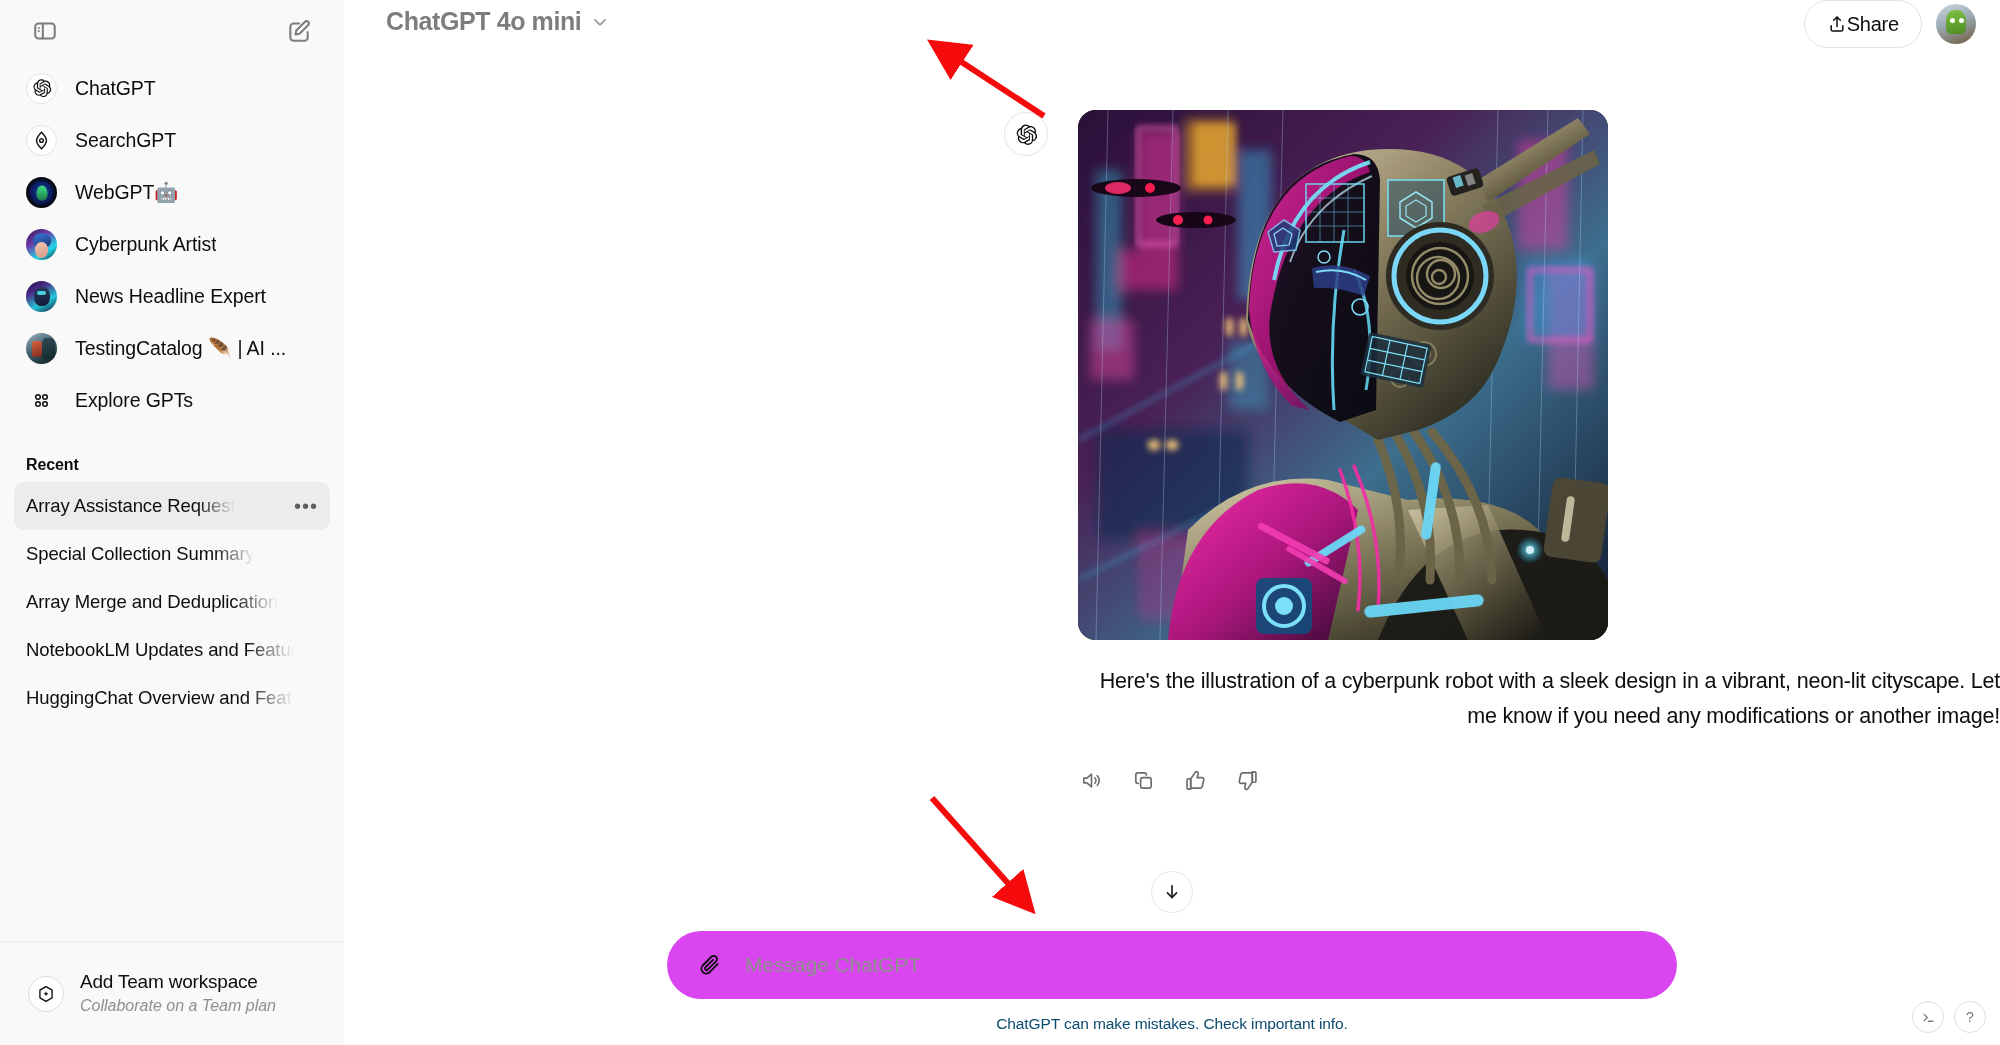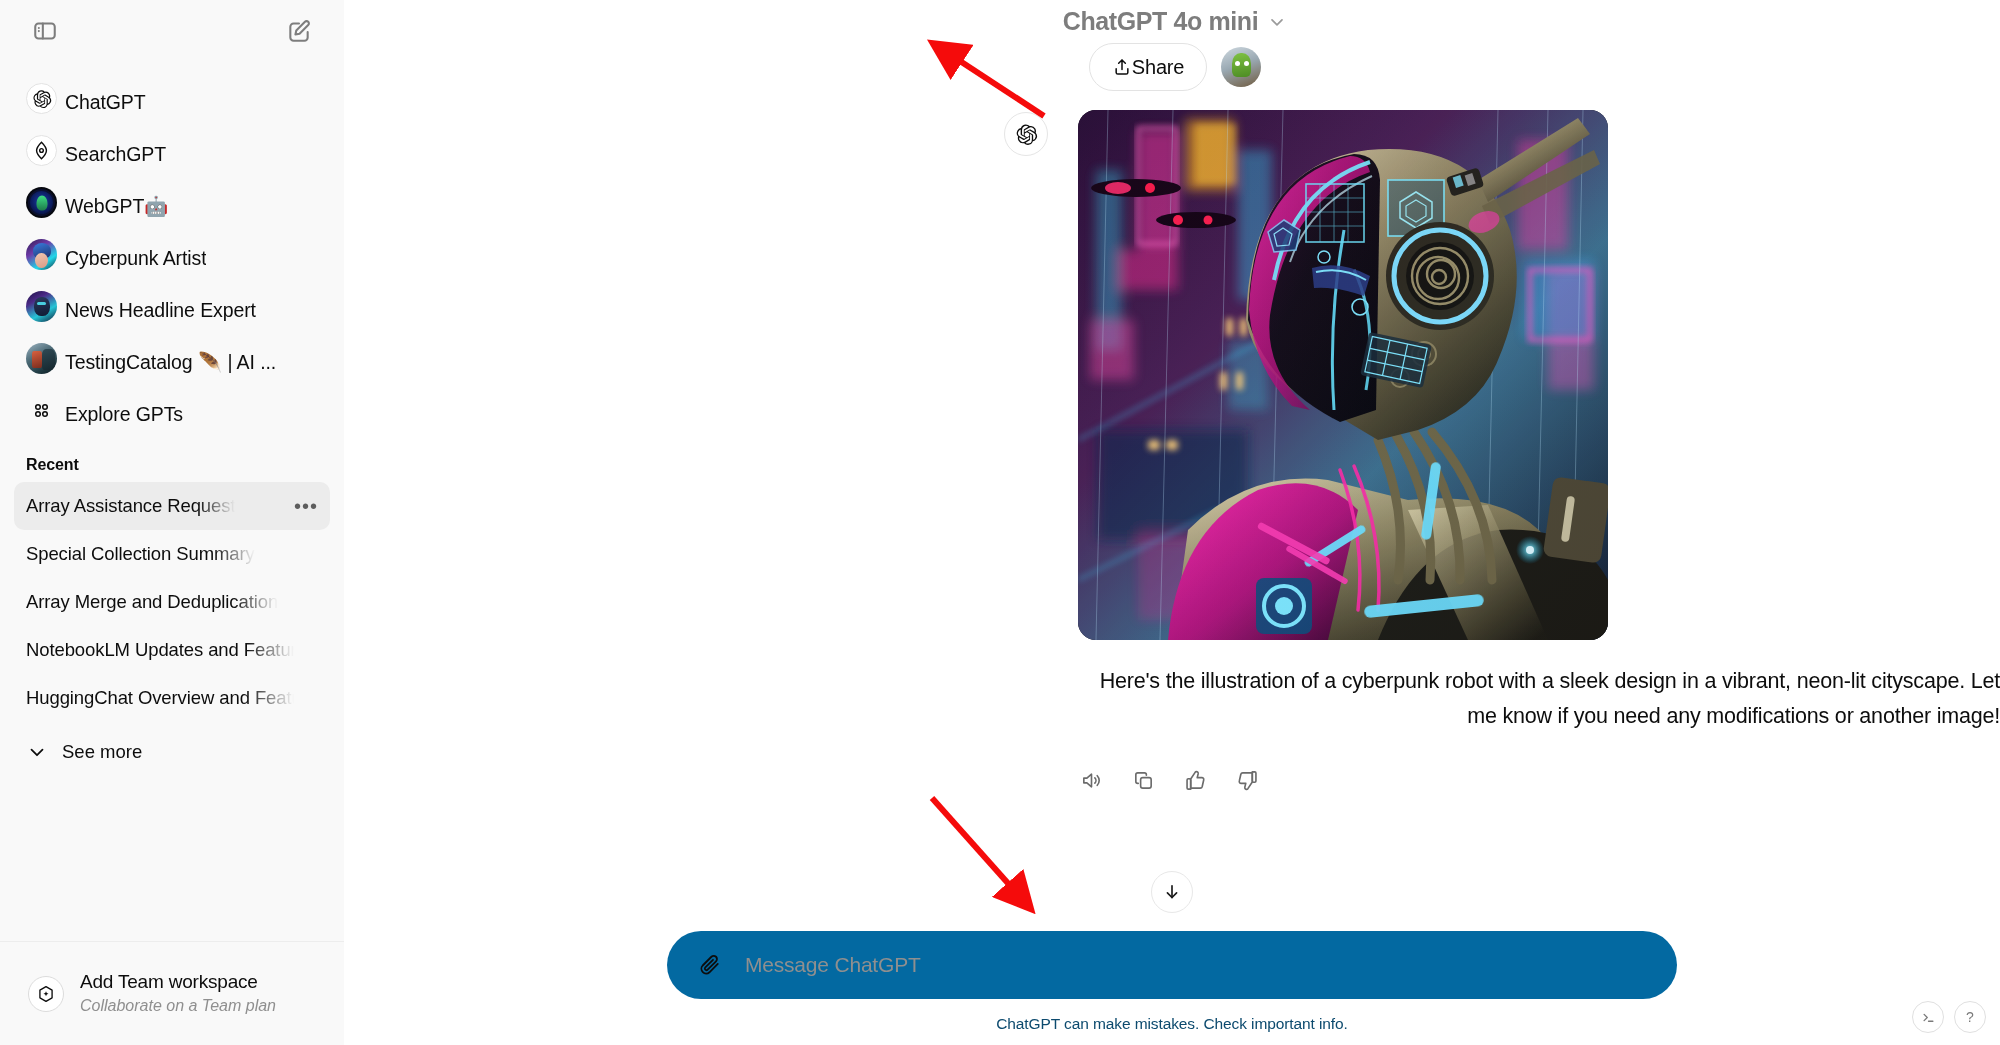--- a/index.html
+++ b/index.html
@@ -25,21 +25,21 @@
   }
   .icon-btn {
     width: 38px; height: 38px; border-radius: 9px;
     display: flex; align-items: center; justify-content: center;
     cursor: pointer; border: none; background: transparent;
   }
 
   .sb-scroll { flex: 1; overflow: hidden; padding: 0 14px; }
 
   .nav-item {
-    display: flex; align-items: flex-end; gap: 8px;
+    display: flex; align-items: center; gap: 18px;
     height: 52px; padding: 0 12px; border-radius: 10px;
     cursor: pointer; color: #0d0d0d;
   }
   .nav-label {
     font-size: 19.5px; color: #0d0d0d; white-space: nowrap;
     overflow: hidden; letter-spacing: -0.1px;
   }
   .av {
     width: 31px; height: 31px; border-radius: 50%;
     flex: 0 0 31px; overflow: hidden;
@@ -136,22 +136,22 @@
     border: 1px solid #dcdcdc; background: #fff;
     display: flex; align-items: center; justify-content: center; flex: 0 0 36px;
   }
   .team-t1 { font-size: 19px; font-weight: 400; color: #0d0d0d; line-height: 1.3; letter-spacing: -0.2px;}
   .team-t2 { font-size: 16px; color: #8f8f8f; line-height: 1.35; font-style: italic; }
 
   
   .main { flex: 1; position: relative; height: 1045px; background: #fff; }
 
   .topbar {
-    height: 62px; display: flex; align-items: center;
-    padding: 0 24px 0 30px; justify-content: space-between; flex-direction: column;
+    height: 62px; display: flex; align-items: flex-start;
+    padding: 0 24px 0 30px; justify-content: space-between;
   }
   .model-sel {
     display: flex; align-items: center; gap: 9px;
     padding: 7px 12px; border-radius: 10px; cursor: pointer;
   }
   .model-name {
     font-size: 25px; font-weight: 600; color: #7d7d7d; letter-spacing: -0.4px;
   }
   .topbar-right { display: flex; align-items: center; gap: 14px; }
   .share-btn {
@@ -213,21 +213,21 @@
     padding-bottom: 12px; background: #fff;
   }
   .scroll-dn {
     width: 42px; height: 42px; border-radius: 50%;
     border: 1px solid #e8e8e8; background: #fff;
     display: flex; align-items: center; justify-content: center;
     margin: 0 auto 18px auto; cursor: pointer;
   }
   .composer {
     width: 1010px; margin: 0 auto; height: 68px;
-    background: #0369a1; border-radius: 34px;
+    background: #d946ef; border-radius: 34px;
     display: flex; align-items: center; padding: 0 26px; gap: 18px;
   }
   .clip-btn {
     width: 34px; height: 34px; border: none; background: transparent;
     cursor: pointer; display: flex; align-items: center; justify-content: center;
   }
   .composer-input {
     flex: 1; border: none; outline: none; background: transparent;
     font-family: "Liberation Sans", sans-serif;
     font-size: 21px; color: #0d0d0d; letter-spacing: -0.2px;
@@ -348,26 +348,20 @@
       <div class="chat-item">
         <span class="chat-title">Array Merge and Deduplication</span>
       </div>
       <div class="chat-item">
         <span class="chat-title">NotebookLM Updates and Features</span>
       </div>
       <div class="chat-item">
         <span class="chat-title">HuggingChat Overview and Features</span>
       </div>
 
-      <div class="see-more">
-        <svg width="22" height="22" viewBox="0 0 24 24" fill="none" stroke="#0d0d0d" stroke-width="1.9" stroke-linecap="round" stroke-linejoin="round">
-          <polyline points="6 9.5 12 15.5 18 9.5"></polyline>
-        </svg>
-        <span>See more</span>
-      </div>
     </div>
 
     <div class="sb-bottom">
       <div class="team-row">
         <span class="team-icon">
           <svg width="20" height="20" viewBox="0 0 24 24" fill="none" stroke="#0d0d0d" stroke-width="1.6" stroke-linejoin="round">
             <path d="M12 3.2l7.3 4.2v9.2L12 20.8 4.7 16.6V7.4z"></path>
             <path d="M12 8.6l.9 2.1 2.1.9-2.1.9-.9 2.1-.9-2.1-2.1-.9 2.1-.9z" fill="#0d0d0d" stroke="none"></path>
           </svg>
         </span>

